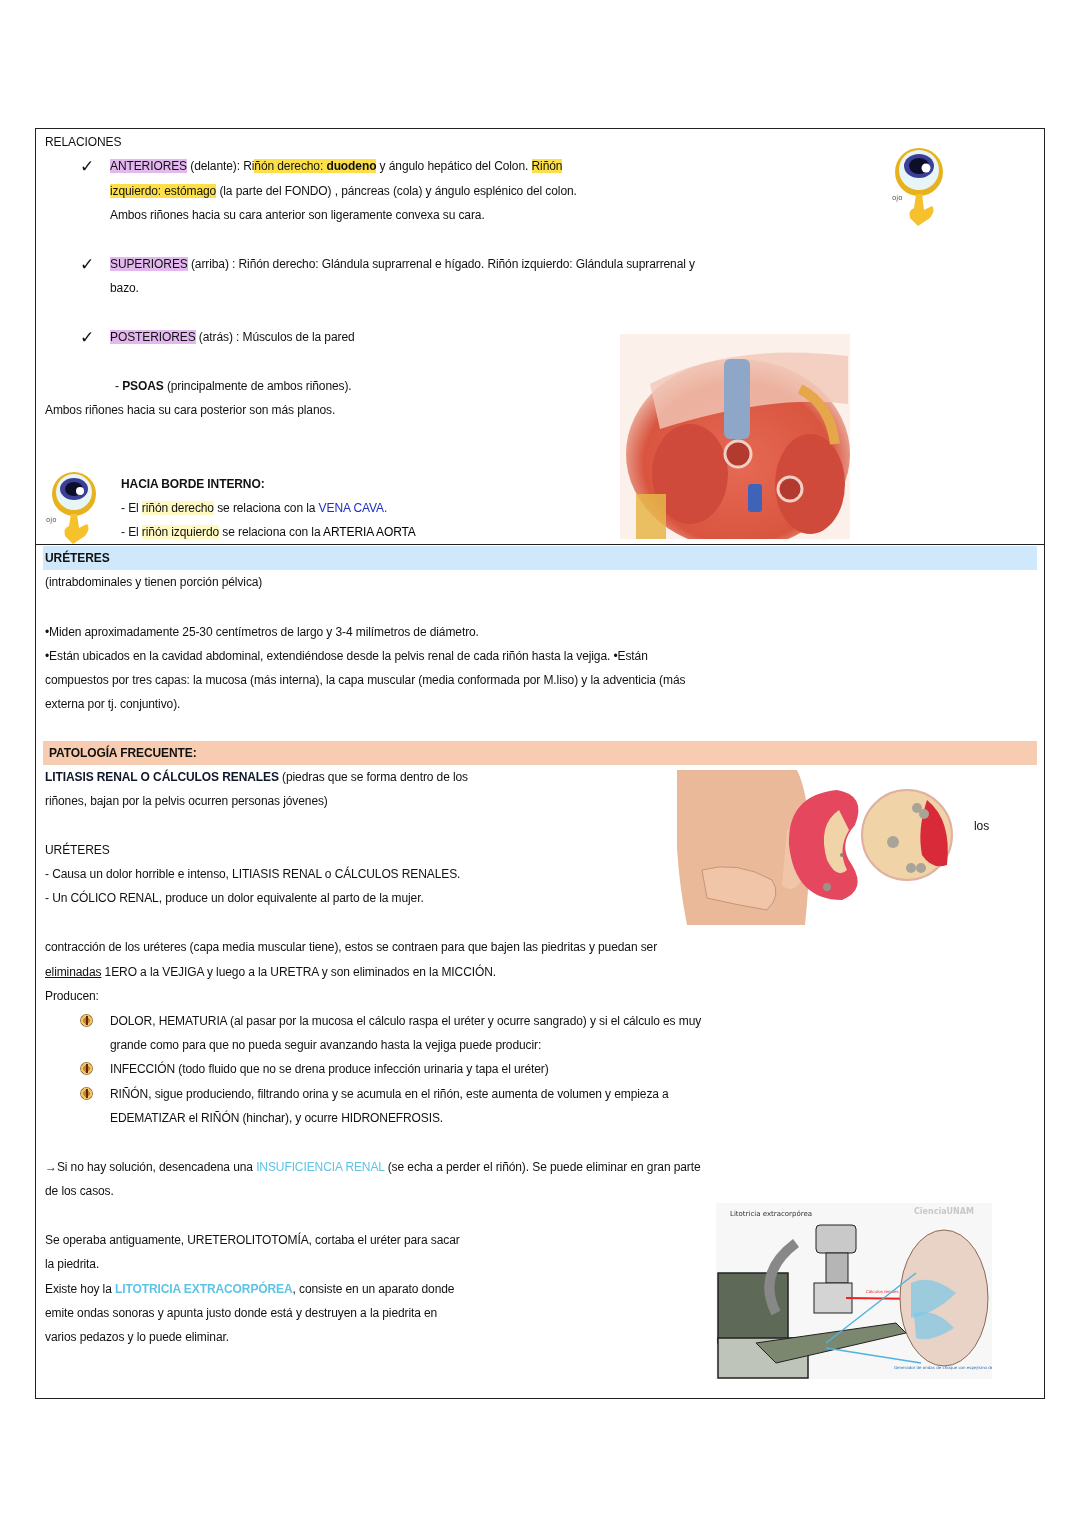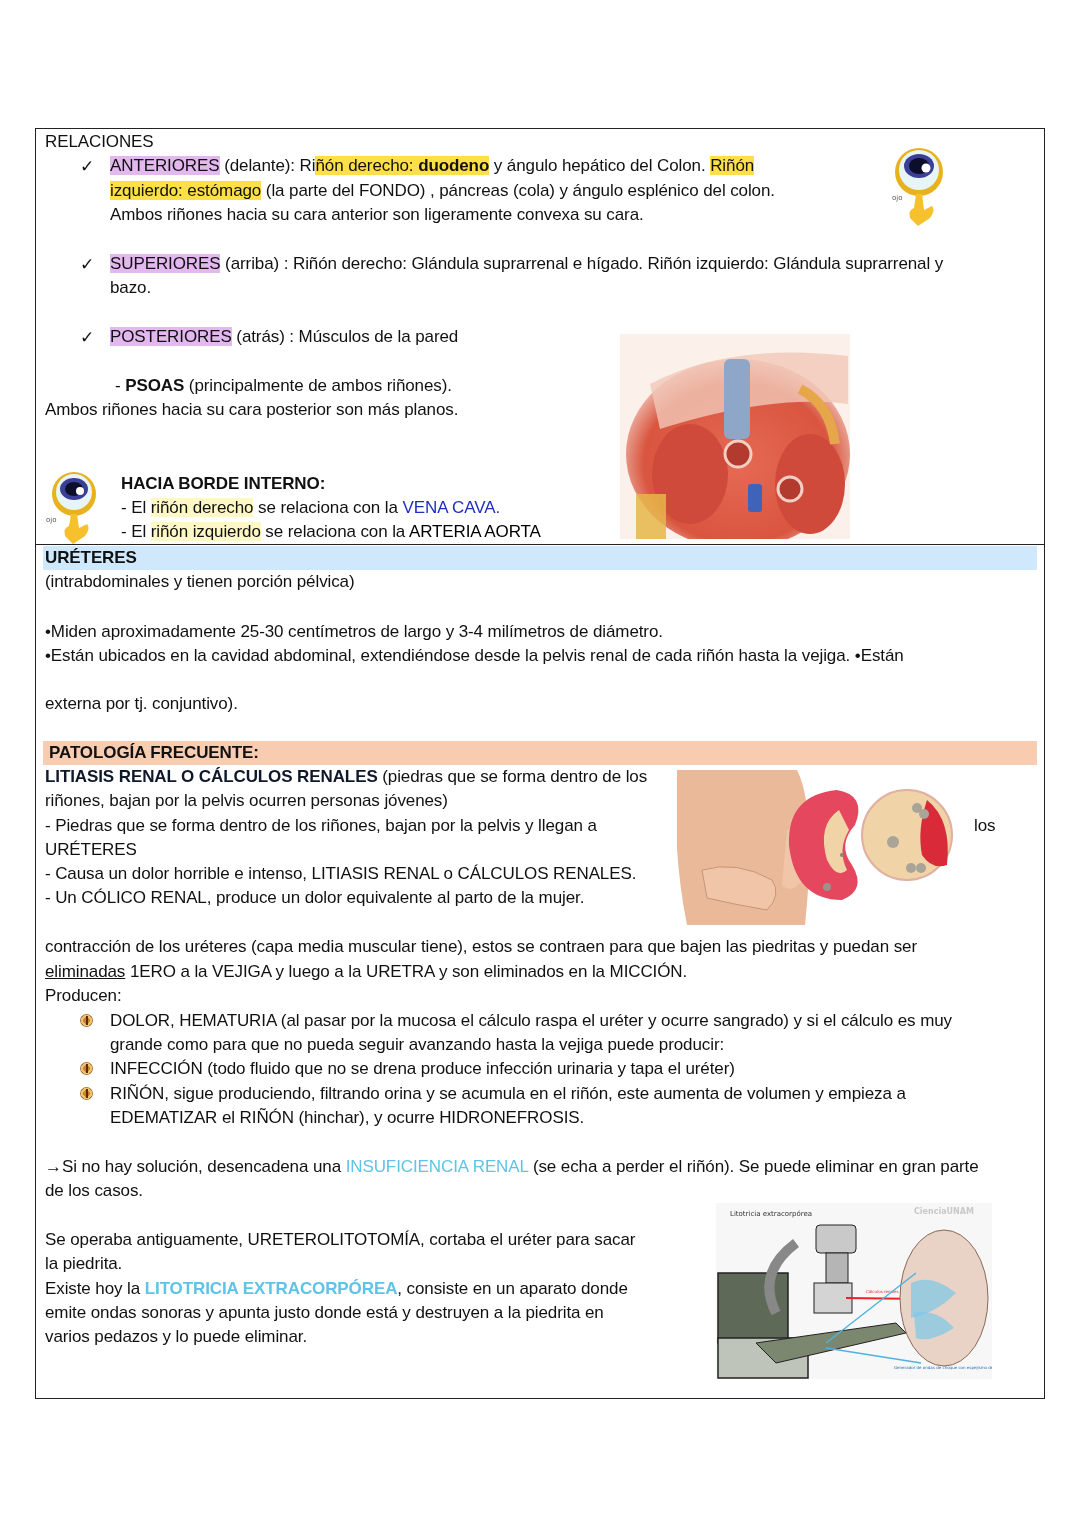--- a/index.html
+++ b/index.html
@@ -1,20 +1,20 @@
 <!DOCTYPE html>
 <html><head>
 <meta charset="utf-8">
 <style>
   html, body { margin: 0; padding: 0; background: #ffffff; }
   body { width: 1080px; height: 1527px; position: relative; overflow: hidden;
          font-family: "Liberation Sans", "DejaVu Sans", sans-serif; color: #111; }
   .page { position: absolute; left: 0; top: 0; width: 1080px; height: 1527px; }
   .box { position: absolute; border: 1.5px solid #222; box-sizing: border-box; background: #fff; }
-  .line { position: absolute; font-size: 17px; line-height: 24px; white-space: nowrap; letter-spacing: -0.1px; }
+  .line { position: absolute; font-size: 12px; line-height: 24px; white-space: nowrap; letter-spacing: -0.1px; }
   .hl-purple { background: #e3b8ef; }
   .hl-orange { background: #fde047; }
   .hl-yellow { background: #fef9c3; }
   .b { font-weight: bold; }
   .blue { color: #1f2fbf; }
   .red { color: #000000; }
   .green { color: #0f172a; font-weight: bold; }
   .cyan { color: #5ec3e6; }
   .cyan-b { color: #5ec3e6; font-weight: bold; }
   .u { text-decoration: underline; }
@@ -115,30 +115,30 @@
   </div>
 
   <div class="box" style="left:35px; top:544px; width:1010px; height:855px;"></div>
 
   <div class="band band-blue" style="top:546px;"></div>
   <div class="line b" style="left:45px; top:546px;">URÉTERES</div>
   <div class="line" style="left:45px; top:570px;">(intrabdominales y tienen porción pélvica)</div>
 
   <div class="line" style="left:45px; top:620px;">•Miden aproximadamente 25-30 centímetros de largo y 3-4 milímetros de diámetro.</div>
   <div class="line" style="left:45px; top:644px;">•Están ubicados en la cavidad abdominal, extendiéndose desde la pelvis renal de cada riñón hasta la vejiga. •Están</div>
+  <div class="line" style="left:45px; top:668px;">compuestos por tres capas: la mucosa (más interna), la capa muscular (media conformada por M.liso) y la adventicia (más</div>
   <div class="line" style="left:45px; top:692px;">externa por tj. conjuntivo).</div>
 
   <div class="band band-peach" style="top:741px;"></div>
   <div class="line b" style="left:49px; top:741px;">PATOLOGÍA FRECUENTE:</div>
 
   <div class="line" style="left:45px; top:765px;">
     <span class="green">LITIASIS RENAL O CÁLCULOS RENALES</span><span> (piedras que se forma dentro de los</span>
   </div>
   <div class="line" style="left:45px; top:789px;">riñones, bajan por la pelvis ocurren personas jóvenes)</div>
-  <div class="line" style="left:45px; top:814px;"> - Piedras que se forma dentro de los riñones, bajan por la pelvis y llegan a</div>
   <div class="line" style="left:974px; top:814px;">los</div>
   <div class="line" style="left:45px; top:838px;">URÉTERES</div>
   <div class="line" style="left:45px; top:862px;">- Causa un dolor horrible e intenso, LITIASIS RENAL o CÁLCULOS RENALES.</div>
   <div class="line" style="left:45px; top:886px;">- Un CÓLICO RENAL, produce un dolor equivalente al parto de la mujer.</div>
 
   <div class="img" style="left:677px; top:770px; width:280px; height:155px;">
     <svg width="280" height="155" viewBox="0 0 280 155">
       <rect width="280" height="155" fill="#ffffff"></rect>
       <path d="M0 0 L120 0 Q140 40 128 155 L10 155 Q-5 80 0 0 Z" fill="#e9b99a"></path>
       <path d="M25 100 Q60 90 95 110 Q105 125 90 140 Q60 135 30 128 Z" fill="#f0c5a8" stroke="#c89578" stroke-width="1"></path>

